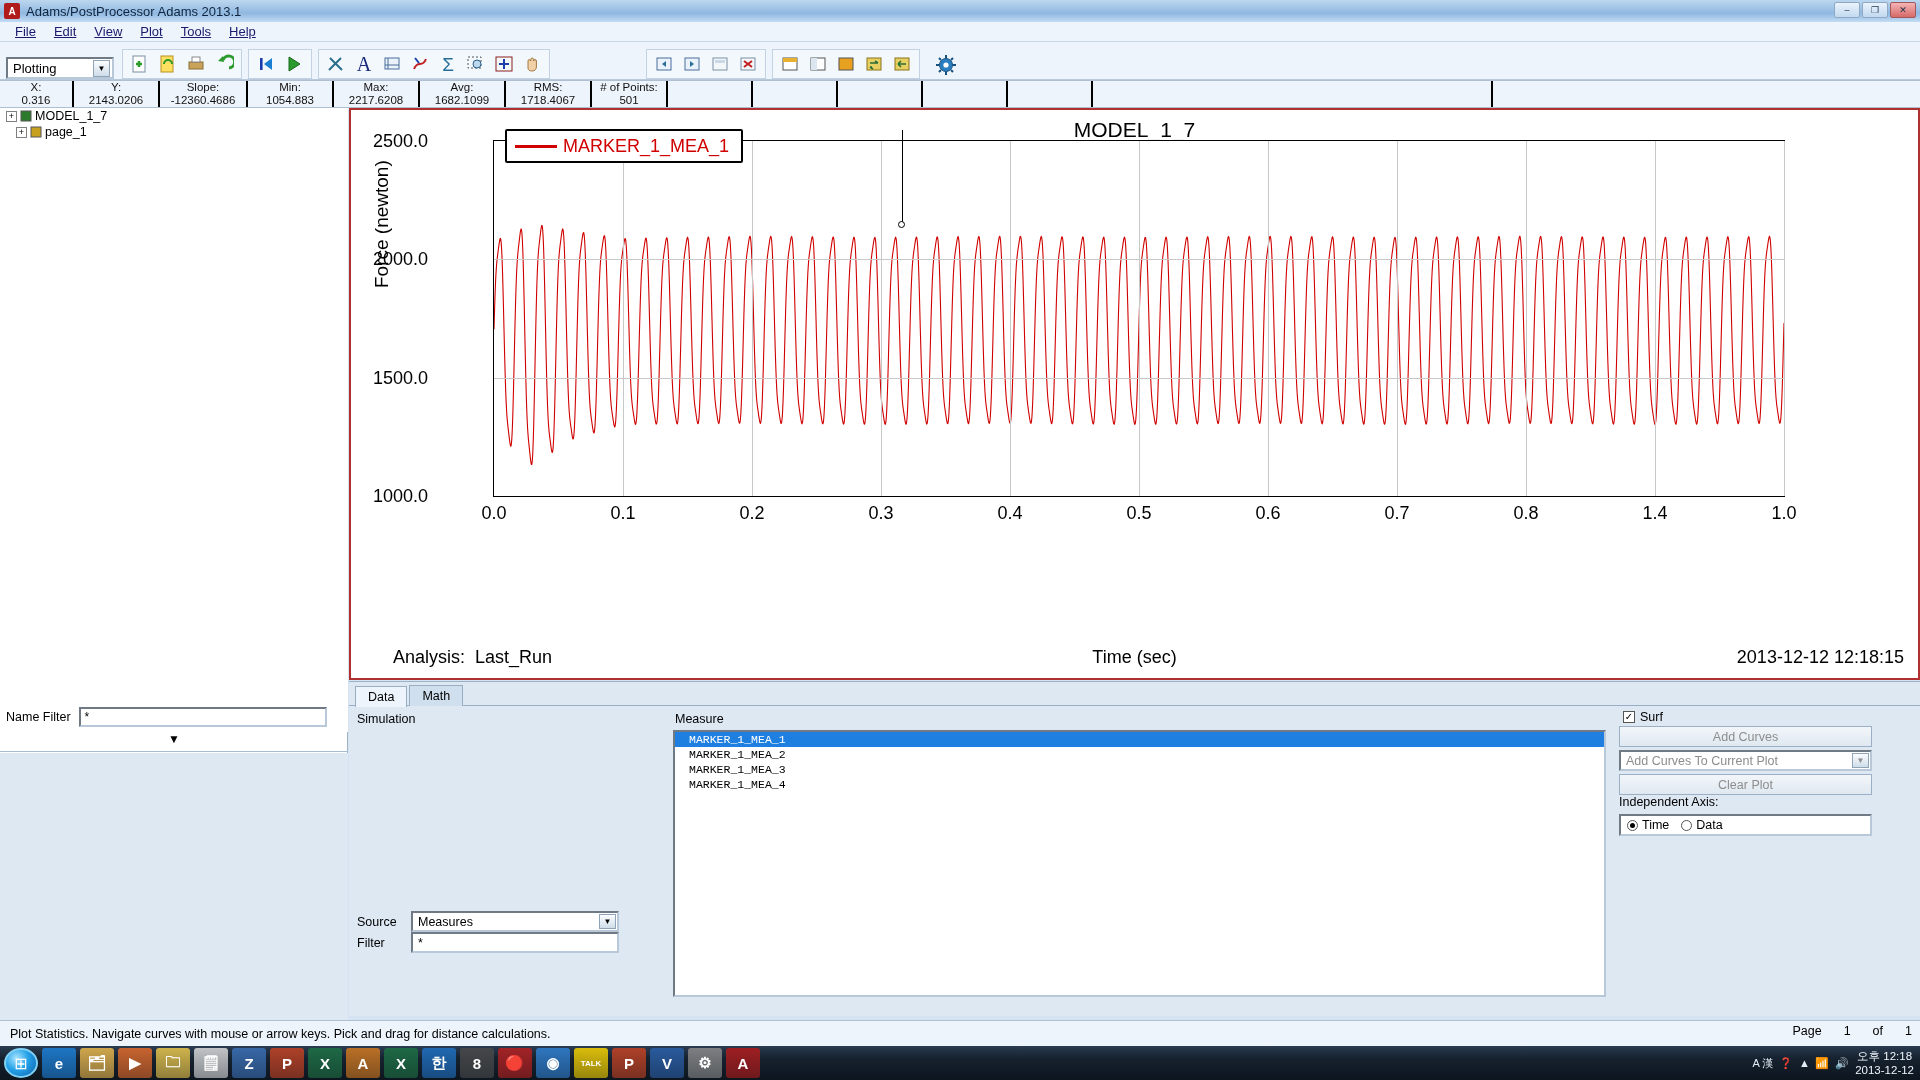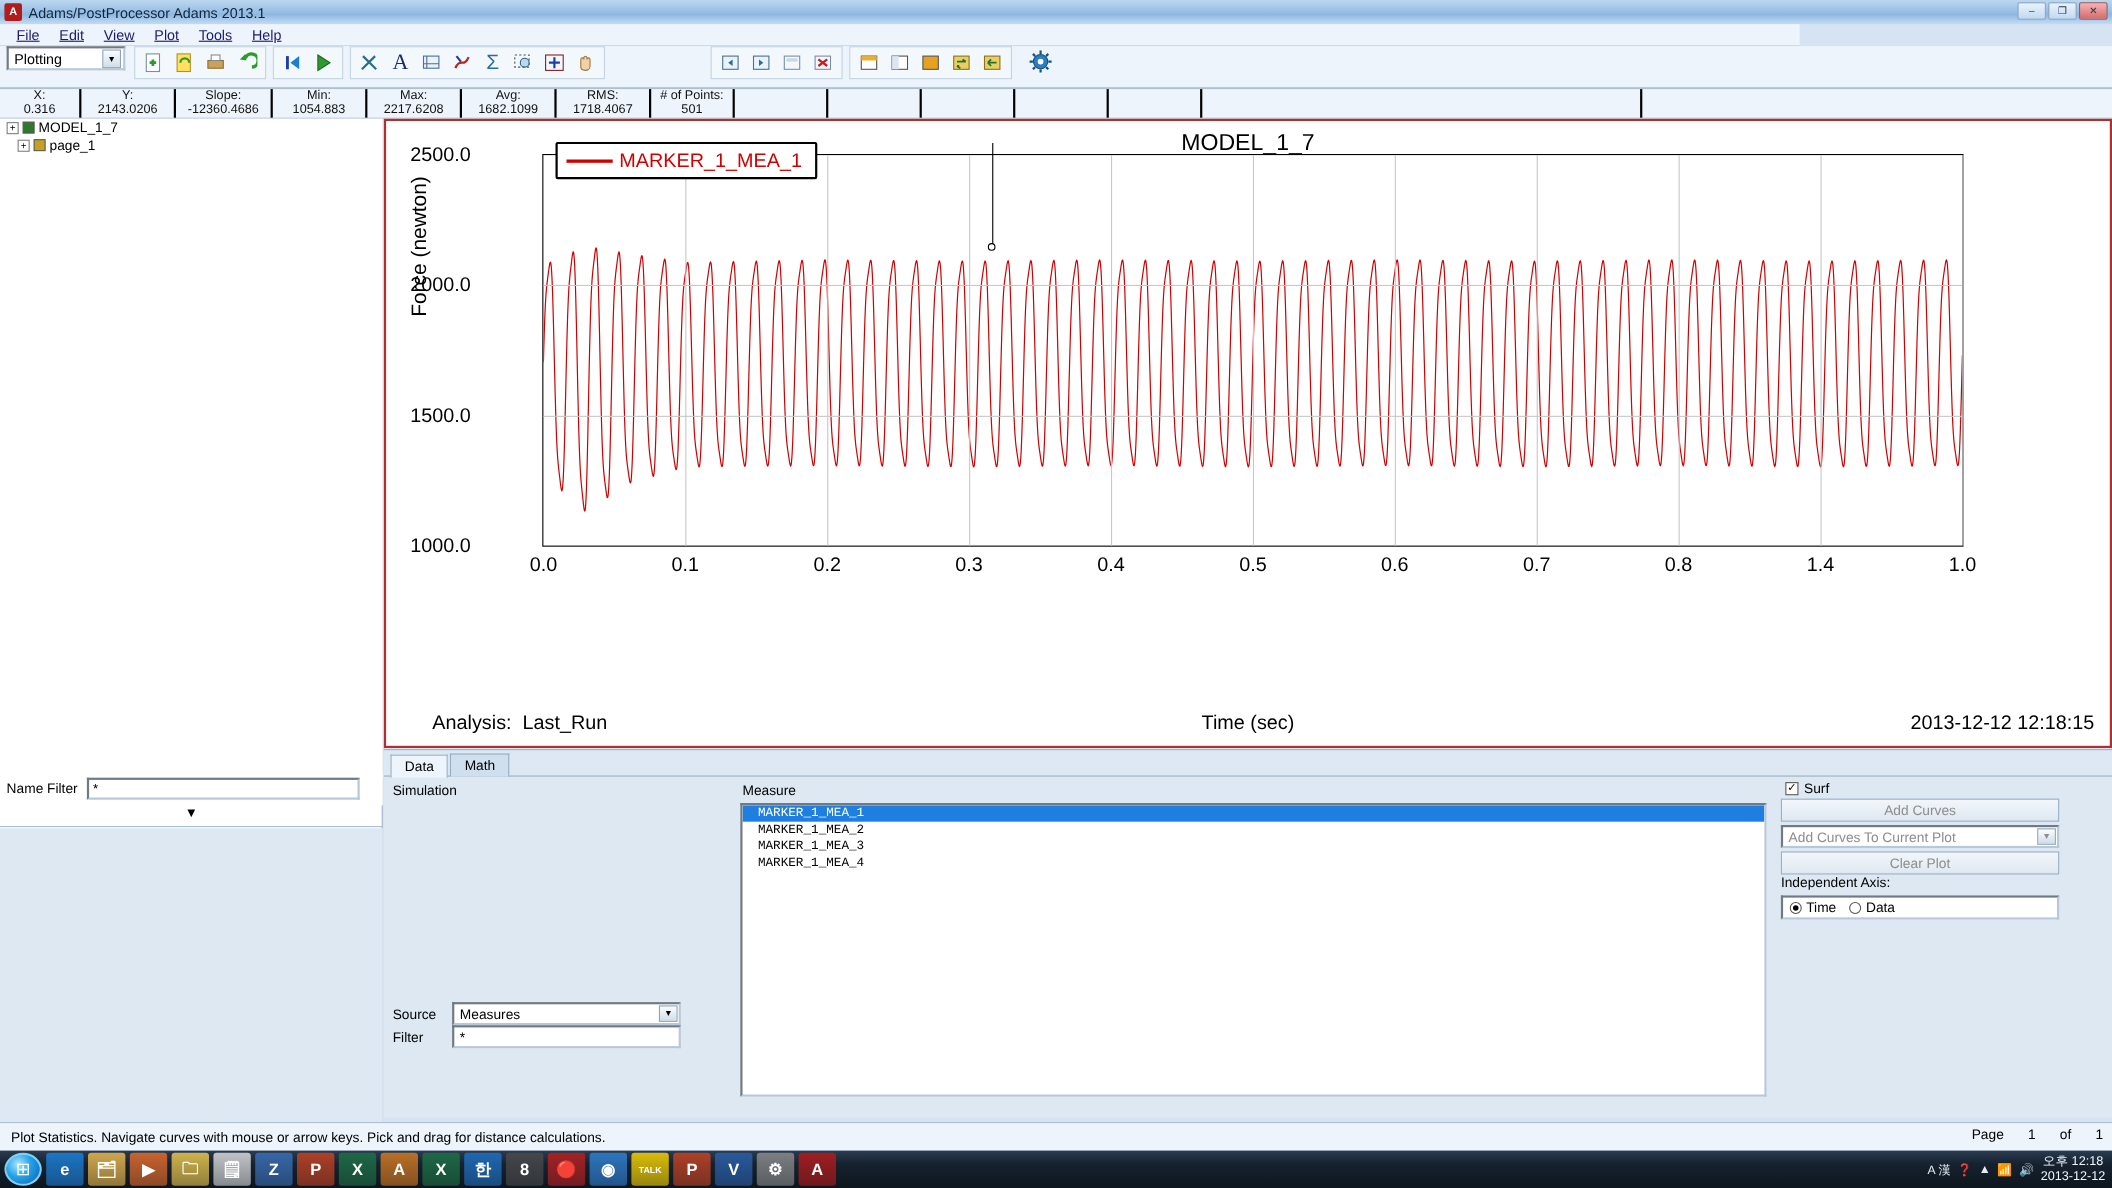--- a/index.html
+++ b/index.html
@@ -28,32 +28,32 @@
   .winbtn {
     width:26px; height:16px; background:linear-gradient(to bottom,#eaf3fc,#c2d9f0);
     border:1px solid #8fa9c4; border-radius:2px;
     display:flex; align-items:center; justify-content:center;
     font-size:9px; color:#20364f;
   }
   .winbtn.close { background:linear-gradient(to bottom,#f4b4b4,#d86a6a); border-color:#a05858; }
 
   
   .menubar {
-    position:absolute; left:0; top:22px; width:1636px; height:20px;
+    position:absolute; left:0; top:22px; width:1920px; height:20px;
     background:#eef4fb; border-bottom:1px solid #c9d8e8;
     display:flex; align-items:center; padding-left:6px;
   }
   .menuitem { font-size:13px; color:#1a1a6e; padding:1px 9px; }
   .menuitem u { text-decoration: underline; }
 
   
   .toolbar {
     position:absolute; left:0; top:42px; width:1920px; height:38px;
     background:#eef4fb; border-bottom:1px solid #b9cadd;
-    display:flex; align-items:flex-start; padding-left:6px;
+    display:flex; align-items:flex-end; padding-left:6px;
   }
   .combo {
     width:108px; height:22px; background:#fff; border:2px inset #b8c8d8;
     font-size:13px; color:#000; display:flex; align-items:center;
     padding-left:5px; position:relative; margin-right:8px;
   }
   .combo .arrow {
     position:absolute; right:2px; top:1px; width:17px; height:17px;
     background:linear-gradient(to bottom,#fbfdff,#cfdde9); border:1px solid #90a4b8;
     display:flex; align-items:center; justify-content:center; font-size:8px;

